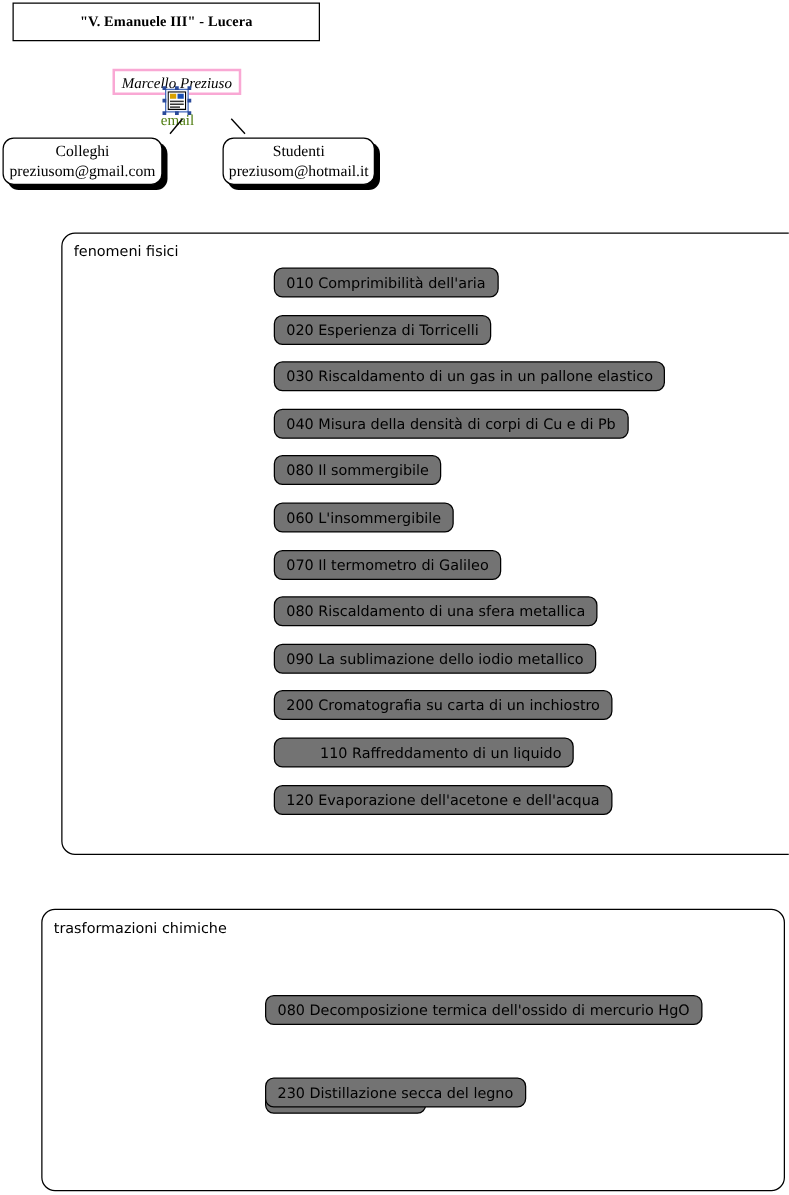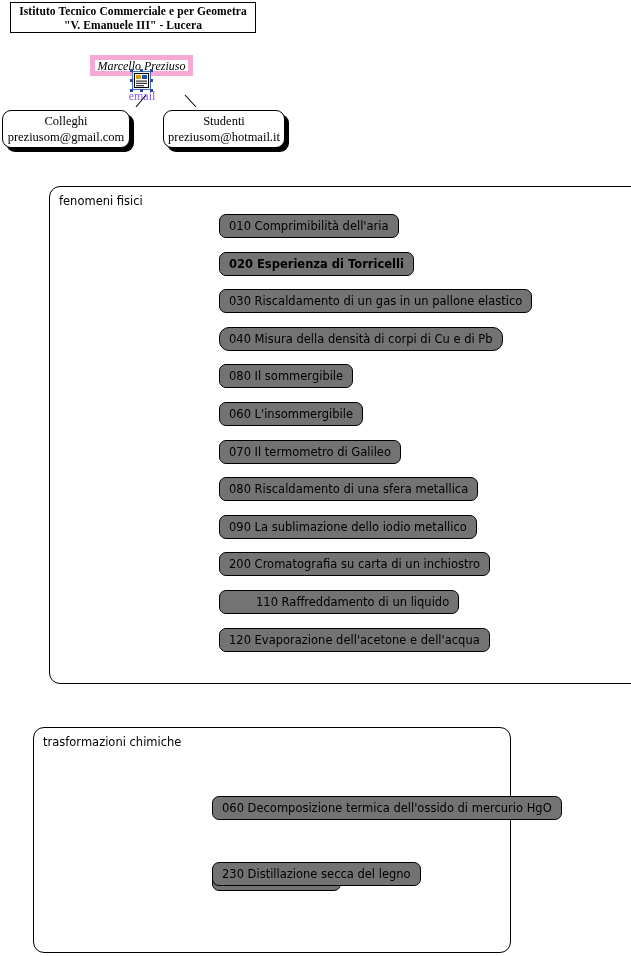--- a/index.html
+++ b/index.html
@@ -42,21 +42,21 @@
     letter-spacing: 0.1px;
   }
 
   
   .author-box {
     position: absolute;
     left: 90px;
     top: 55px;
     width: 103px;
     height: 21px;
-    border: 5px solid #f9a8d4;
+    border: 2px solid #f9a8d4;
     background: #ffffff;
     display: flex;
     align-items: center;
     justify-content: center;
     box-sizing: border-box;
   }
   .author-box .author-name {
     font-family: "Liberation Serif", "DejaVu Serif", serif;
     font-style: italic;
     font-size: 12px;
@@ -101,21 +101,21 @@
   
   .email-label {
     position: absolute;
     left: 107px;
     top: 89px;
     width: 70px;
     text-align: center;
     font-family: "Liberation Serif", "DejaVu Serif", serif;
     font-size: 12px;
     line-height: 14px;
-    color: #8b5cf6;
+    color: #4d7c0f;
   }
 
   
   .connectors {
     position: absolute;
     left: 0;
     top: 0;
     width: 631px;
     height: 956px;
     pointer-events: none;
@@ -135,42 +135,42 @@
     box-sizing: border-box;
   }
   .contact-box .c-line {
     font-family: "Liberation Serif", "DejaVu Serif", serif;
     font-size: 12.5px;
     line-height: 16px;
     color: #000000;
     white-space: nowrap;
   }
   #contact-colleghi { left: 2px; top: 110px; width: 128px; height: 38px; }
-  #contact-studenti { left: 163px; top: 110px; width: 122px; height: 38px; }
+  #contact-studenti { left: 178px; top: 110px; width: 122px; height: 38px; }
 
   
   .group-box {
     position: absolute;
     border: 1.3px solid #000000;
     border-radius: 11px;
     background: #ffffff;
     box-sizing: border-box;
   }
   .group-title {
     position: absolute;
     left: 9px;
     top: 7px;
     font-family: "DejaVu Sans", sans-serif;
     font-size: 11.5px;
     line-height: 14px;
     color: #000000;
     white-space: nowrap;
   }
   #group-fisici { left: 33px; top: 186px; width: 595px; height: 498px; margin-left: 16px; }
-  #group-chimiche { left: 33px; top: 727px; width: 478px; height: 226px; }
+  #group-chimiche { left: 33px; top: 727px; width: 595px; height: 226px; }
 
   
   .pill-list {
     position: absolute;
     top: 0;
     left: 0;
   }
   .pill {
     position: absolute;
     height: 24px;
@@ -185,21 +185,20 @@
     font-size: 11.5px;
     line-height: 14px;
     color: #000000;
     white-space: nowrap;
   }
 </style>
 </head>
 <body>
 
 <div class="institute-box">
-  <div class="line">Istituto Tecnico Commerciale e per Geometra</div>
   <div class="line">"V. Emanuele III" - Lucera</div>
 </div>
 
 <div class="author-box">
   <span class="author-name">Marcello Preziuso</span>
 </div>
 
 <div class="email-icon-wrap">
   <div class="sel-frame"></div>
   <svg width="15" height="15" viewBox="0 0 15 15">
@@ -233,34 +232,34 @@
 </div>
 <div class="contact-box" id="contact-studenti">
   <span class="c-line">Studenti</span>
   <span class="c-line">preziusom@hotmail.it</span>
 </div>
 
 <div class="group-box" id="group-fisici">
   <div class="group-title">fenomeni fisici</div>
   <div class="pill-list" id="list-fisici">
       <div class="pill" style="left: 169px; top: 27px;">010 Comprimibilità dell'aria</div>
-      <div class="pill" style="left: 169px; top: 64.6px; font-weight: bold;">020 Esperienza di Torricelli</div>
+      <div class="pill" style="left: 169px; top: 64.6px;">020 Esperienza di Torricelli</div>
       <div class="pill" style="left: 169px; top: 102.2px;">030 Riscaldamento di un gas in un pallone elastico</div>
-      <div class="pill" style="left: 169px; top: 139.8px; border-radius: 10px;">040 Misura della densità di corpi di Cu e di Pb</div>
+      <div class="pill" style="left: 169px; top: 139.8px;">040 Misura della densità di corpi di Cu e di Pb</div>
       <div class="pill" style="left: 169px; top: 177.4px;">080 Il sommergibile</div>
       <div class="pill" style="left: 169px; top: 215px;">060 L'insommergibile</div>
       <div class="pill" style="left: 169px; top: 252.6px;">070 Il termometro di Galileo</div>
       <div class="pill" style="left: 169px; top: 290.2px;">080 Riscaldamento di una sfera metallica</div>
       <div class="pill" style="left: 169px; top: 327.8px;">090 La sublimazione dello iodio metallico</div>
       <div class="pill" style="left: 169px; top: 365.4px;">200 Cromatografia su carta di un inchiostro</div>
       <div class="pill" style="left: 169px; top: 403px; padding-left: 36px;">110 Raffreddamento di un liquido</div>
       <div class="pill" style="left: 169px; top: 440.6px;">120 Evaporazione dell'acetone e dell'acqua</div>
     </div>
 </div>
 
 <div class="group-box" id="group-chimiche">
   <div class="group-title">trasformazioni chimiche</div>
   <div class="pill-list" id="list-chimiche">
-      <div class="pill" style="left: 178px; top: 68px;">060 Decomposizione termica dell'ossido di mercurio HgO</div>
+      <div class="pill" style="left: 178px; top: 68px;">080 Decomposizione termica dell'ossido di mercurio HgO</div>
       <div class="pill" style="left: 178px; top: 101px; margin-top: 38px;">090 Sintesi del FeS</div>
       <div class="pill" style="left: 178px; top: 134px;">230 Distillazione secca del legno</div>
     </div>
 </div>
 
 </body></html>

